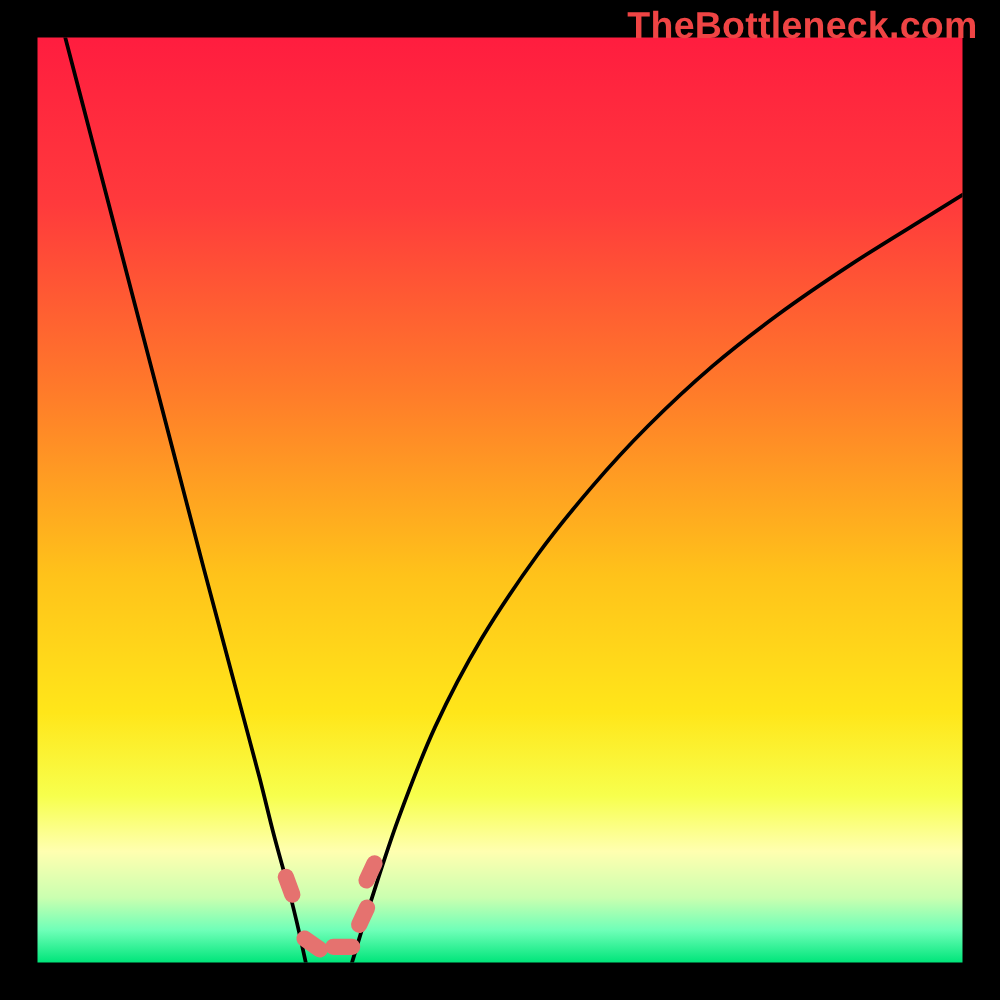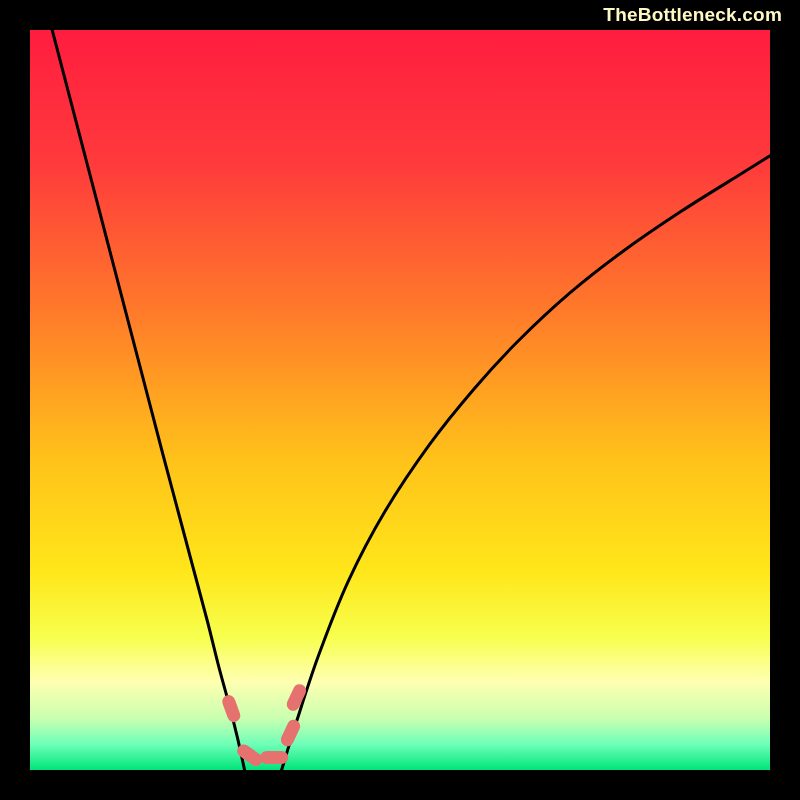--- a/index.html
+++ b/index.html
@@ -14,23 +14,23 @@
     position: relative;
     width: 800px;
     height: 800px;
     background: #000;
   }
   .watermark {
     position: absolute;
     top: 4px;
     right: 18px;
     font-family: Arial, Helvetica, sans-serif;
-    font-size: 19px;
+    font-size: 30px;
     font-weight: 600;
-    color: #fef9c3;
+    color: #ef4444;
     letter-spacing: 0.2px;
   }
   svg {
     position: absolute;
     top: 0;
     left: 0;
   }
   .pill {
     fill: #e5726f;
   }

